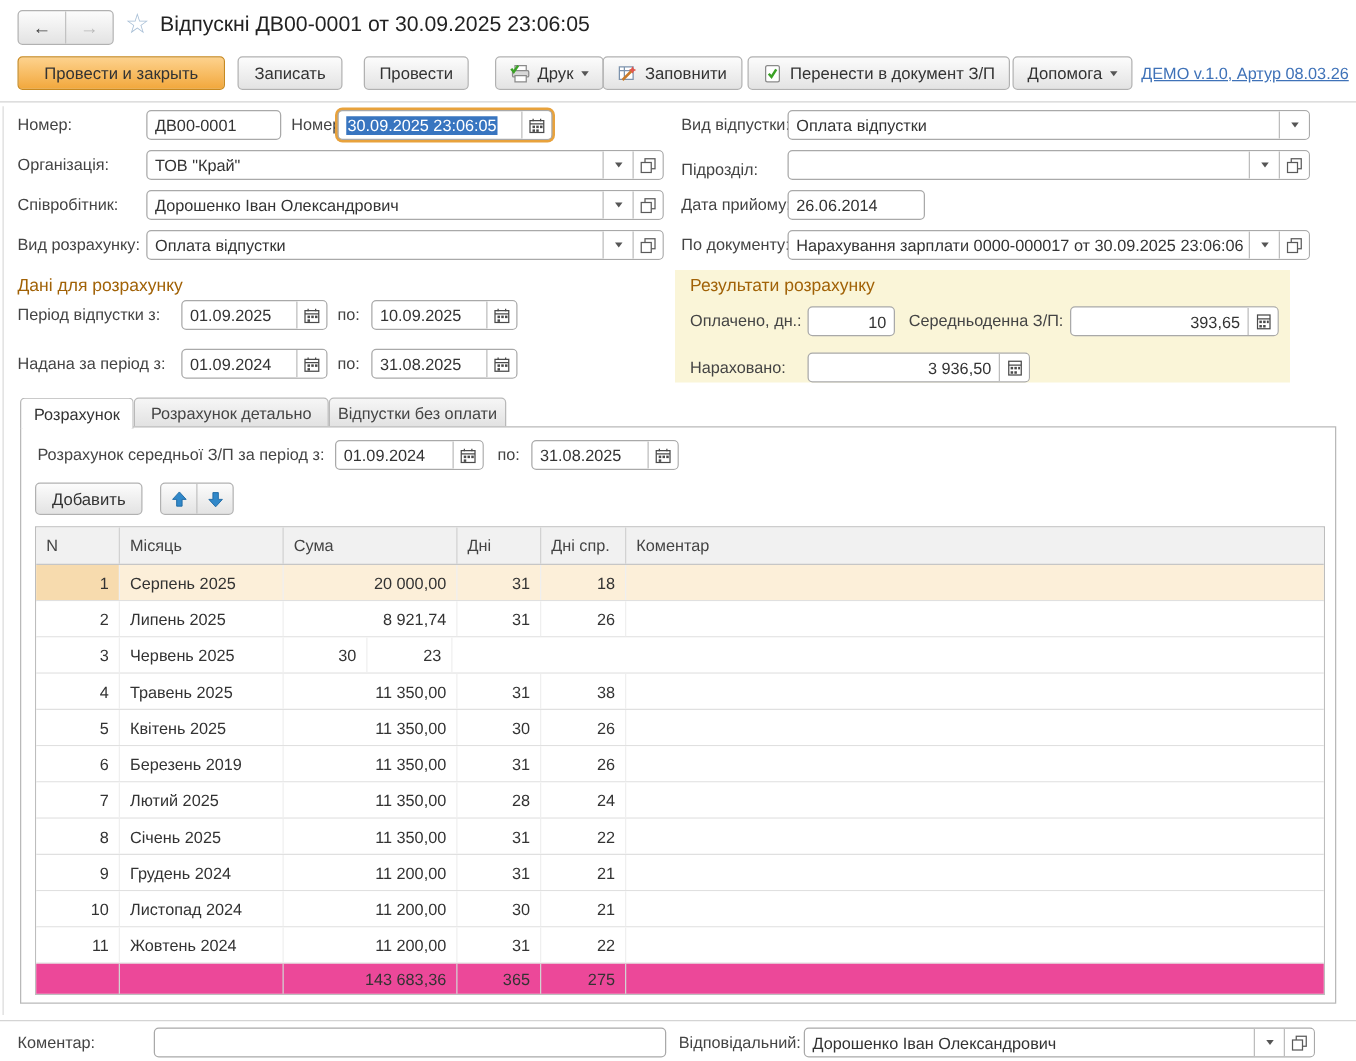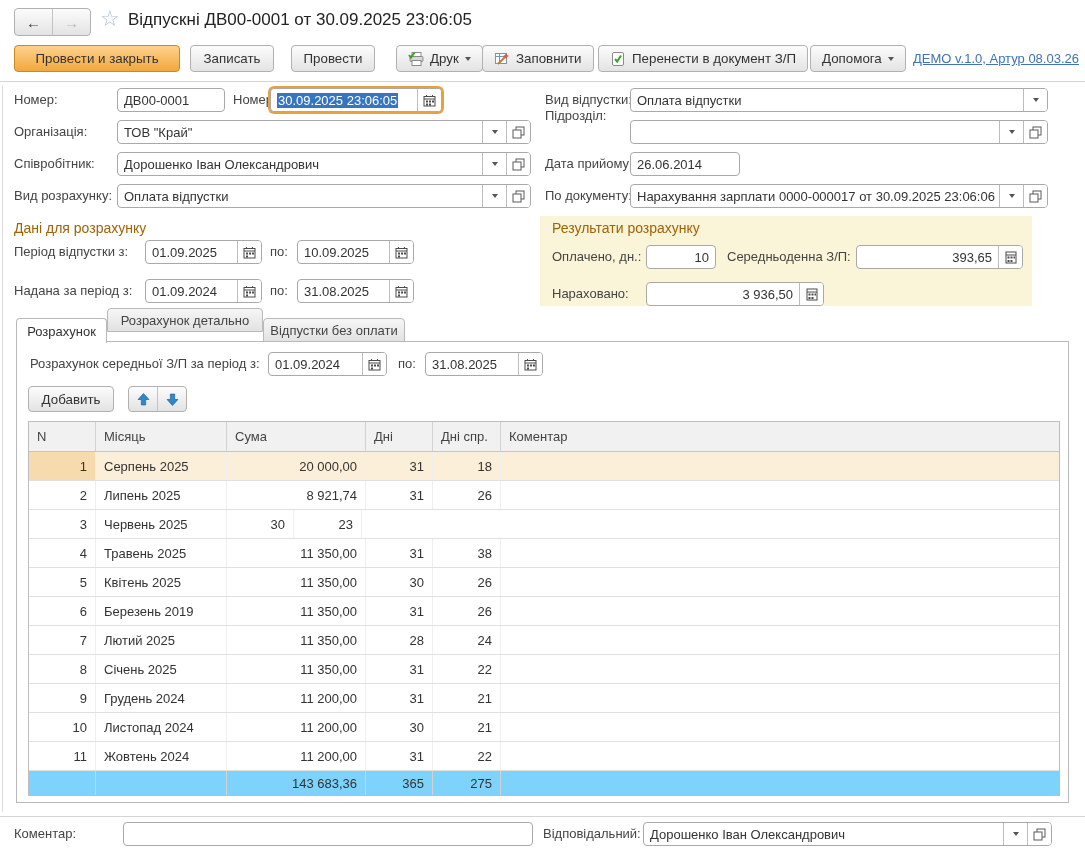--- a/index.html
+++ b/index.html
@@ -46,21 +46,21 @@
   .arrbtn{width:28px;height:24px;display:flex;align-items:center;justify-content:center;cursor:pointer}
   .arrbtn+.arrbtn{border-left:1px solid #c2c2c2}
   
   .tbl{position:absolute;left:28px;top:421px;width:1032px;border:1px solid #bdbdbd;box-sizing:border-box;background:#fff;z-index:2}
   .thead{display:flex;background:#f1f1f1;height:30px;border-bottom:1px solid #c6c6c6;box-sizing:border-box}
   .th{display:flex;align-items:center;padding:0 8px;border-right:1px solid #d2d2d2;box-sizing:border-box;color:#444}
   .trow{display:flex;height:29px;border-bottom:1px solid #e0e0e0;background:#fff;box-sizing:border-box}
   .td{display:flex;align-items:center;padding:0 8px;border-right:1px solid #efefef;box-sizing:border-box;overflow:hidden;white-space:nowrap}
   .trow.sel{background:#fcefd9}
   .td.firstsel{background:#f7dbae}
-  .tfoot{display:flex;height:24px;background:#7dd3fc;box-sizing:border-box}
+  .tfoot{display:flex;height:24px;background:#ec4899;box-sizing:border-box}
   .tf{display:flex;align-items:center;padding:0 8px;border-right:1px solid #d2d2d2;box-sizing:border-box}
   .c0{width:67px}.c1{width:131px}.c2{width:139px}.c3{width:67px}.c4{width:68px}
   .c5{flex:1;border-right:none !important}
   .num{justify-content:flex-end}
   .ico{display:inline-flex;align-items:center;justify-content:center}
 </style>
 </head>
 <body>
 
 <div class="abs navgrp" style="left:14px;top:8px">
@@ -186,21 +186,21 @@
 </div>
 
 <div class="abs lbl" style="left:545px;top:88px">Вид відпустки:</div>
 <div class="abs grp" style="left:630px;top:88px;width:418px">
   <div class="txt">Оплата відпустки</div>
   <div class="gbtn">
       <span class="tri"></span>
     </div>
 </div>
 
-<div class="abs lbl" style="left:545px;top:104px">Підрозділ:</div>
+<div class="abs lbl" style="left:545px;top:124px">Підрозділ:</div>
 <div class="abs grp" style="left:630px;top:120px;width:418px">
   <div class="txt"></div>
   <div class="gbtn">
       <span class="tri"></span>
     </div>
   <div class="gbtn">
     <svg width="13" height="13" viewBox="0 0 13 13">
         <rect x="4" y="1" width="8" height="8" fill="#fff" stroke="#5a5a5a"></rect>
         <rect x="1" y="4" width="8" height="8" fill="#fff" stroke="#5a5a5a"></rect>
       </svg>
@@ -324,21 +324,21 @@
         <rect x="2.5" y="5.5" width="2" height="2" fill="#4a4a4a"></rect>
         <rect x="5.5" y="5.5" width="2" height="2" fill="#4a4a4a"></rect>
         <rect x="8.5" y="5.5" width="1.5" height="2" fill="#4a4a4a"></rect>
         <rect x="2.5" y="9" width="2" height="2" fill="#4a4a4a"></rect>
         <rect x="5.5" y="9" width="2" height="2" fill="#4a4a4a"></rect>
       </svg>
   </div>
 </div>
 
 <div class="tab active" style="left:16px;top:318px;width:91px">Розрахунок</div>
-<div class="tab inactive" style="left:107px;top:308px;width:156px">Розрахунок детально</div>
+<div class="tab inactive" style="left:107px;top:318px;width:156px">Розрахунок детально</div>
 <div class="tab inactive" style="left:263px;top:318px;width:142px">Відпустки без оплати</div>
 <div class="page"></div>
 
 <div class="abs lbl" style="left:30px;top:352px;z-index:2">Розрахунок середньої З/П за період з:</div>
 <div class="abs grp" style="left:268px;top:352px;width:119px;z-index:2">
   <div class="txt">01.09.2024</div>
   <div class="gbtn">
     <svg width="13" height="13" viewBox="0 0 13 13">
         <rect x="1" y="2.5" width="11" height="9.5" fill="none" stroke="#4a4a4a"></rect>
         <line x1="1" y1="5" x2="12" y2="5" stroke="#4a4a4a"></line>

